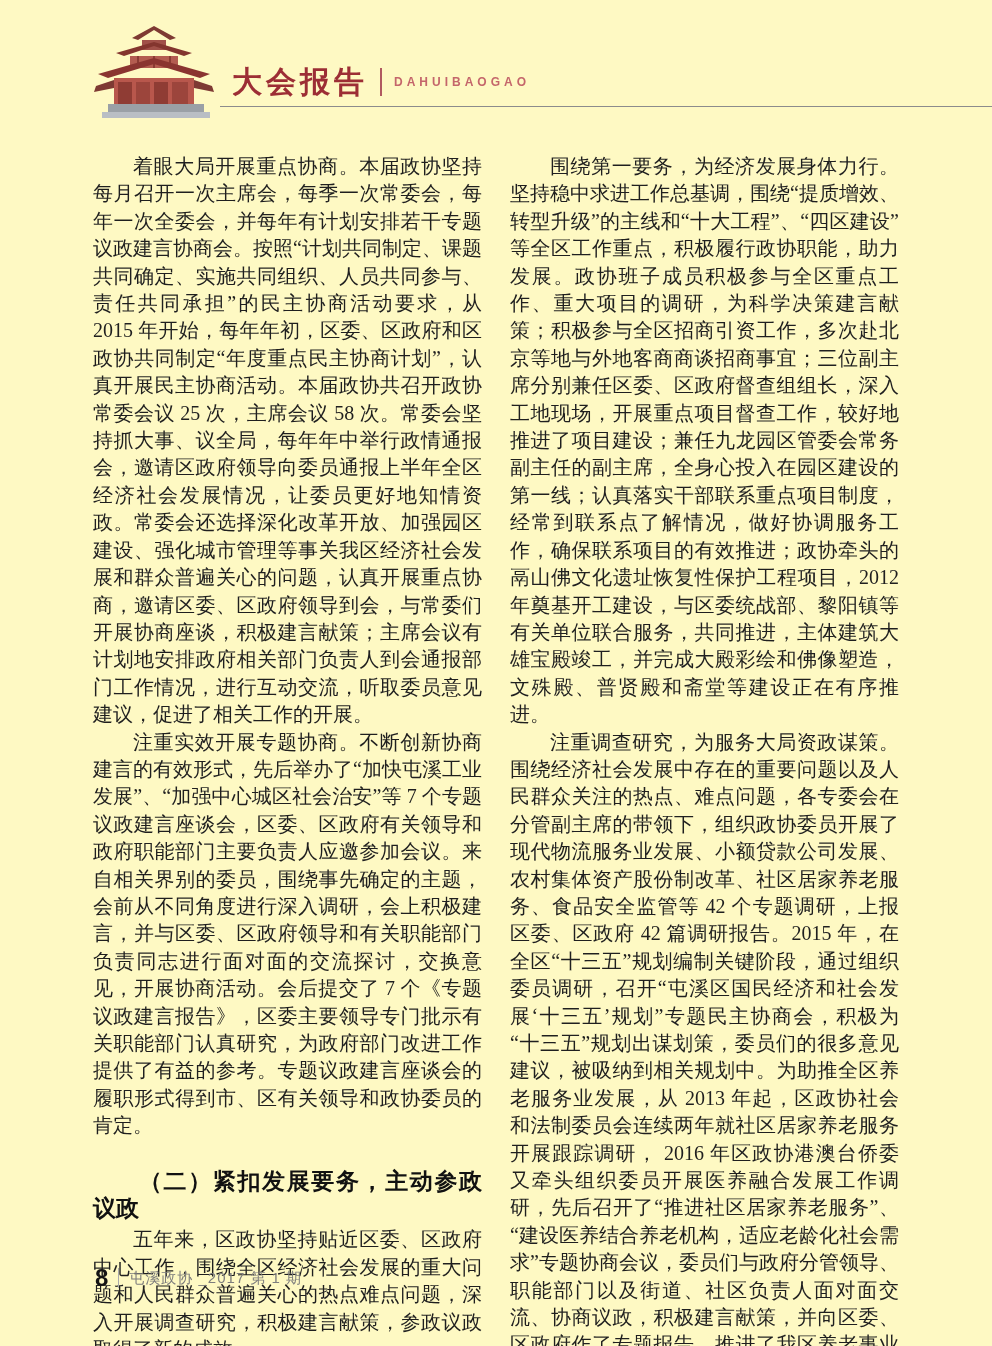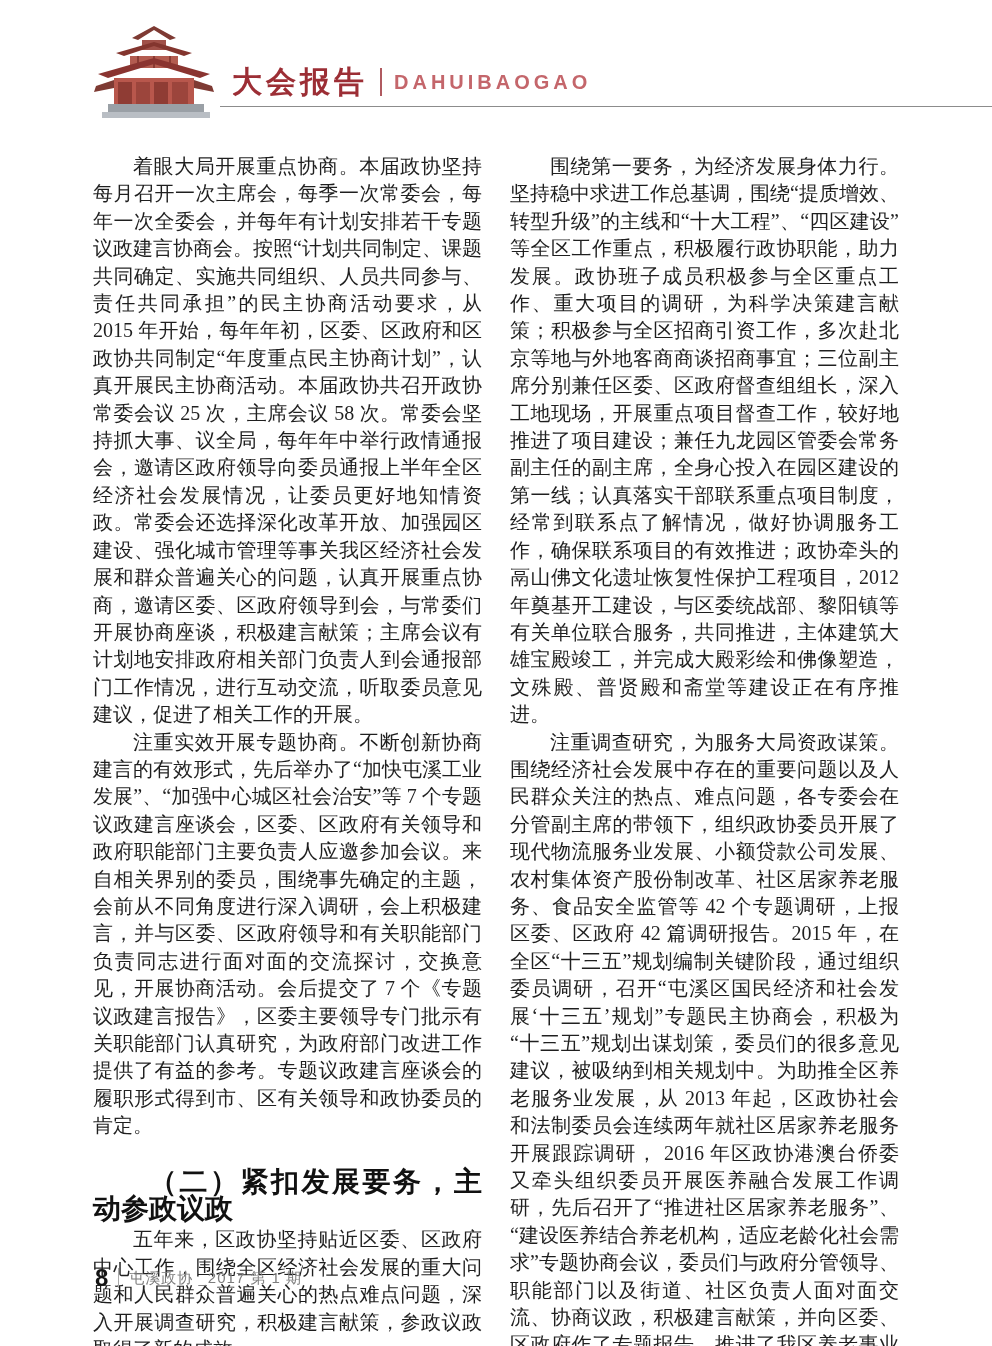--- a/index.html
+++ b/index.html
@@ -1,20 +1,20 @@
 <!DOCTYPE html>
 <html lang="zh"><head>
 <meta charset="utf-8">
 <style>
   html,body{margin:0;padding:0;background:#e8e8e8;}
   .page{
     position:relative;
     width:992px;height:1346px;
     margin:0 auto;
-    background:#ffffff;
+    background:#fef9c3;
     font-family:"Liberation Serif", serif;
     color:#1f1f1f;
     overflow:hidden;
   }
   
   .masthead-wrap{position:absolute;top:0;left:0;right:0;height:130px;}
   .building{
     position:absolute;left:88px;top:26px;width:132px;height:92px;
   }
   .mast-text{
@@ -22,21 +22,21 @@
     display:flex;align-items:center;gap:12px;white-space:nowrap;
   }
   .mast-title{
     font-size:30px;font-weight:bold;letter-spacing:4px;
     font-family:"Liberation Serif", serif;
   }
   .mast-divider{
     display:inline-block;width:2px;height:28px;align-self:center;
   }
   .mast-subtitle{
-    font-size:20px;font-weight:bold;letter-spacing:4px;
+    font-size:12px;font-weight:bold;letter-spacing:4px;
     font-family:"Liberation Sans", sans-serif;
   }
   .header-rule{
     position:absolute;left:220px;right:0;top:106px;height:0;
     border-top:1.5px solid #8c8c8c;
   }
   
   .columns{
     position:absolute;top:153px;left:93px;width:806px;
     display:flex;gap:28px;
@@ -45,21 +45,21 @@
     width:389px;
     font-size:20px;line-height:27.4px;
     text-align:justify;
     text-justify:inter-character;
   }
   .col p{margin:0;text-indent:2em;}
   .col p.no-indent{text-indent:0;}
   .section-heading{
     margin:28px 0 4px 0;
     font-family:"Liberation Sans", sans-serif;
-    font-weight:bold;font-size:28px;
+    font-weight:bold;font-size:23px;
     text-indent:2em;color:#111;
   }
   
   .page-footer{
     position:absolute;left:95px;top:1266px;
     display:flex;align-items:center;gap:10px;
     font-family:"Liberation Sans", sans-serif;
   }
   .pagenum{font-size:24px;font-weight:bold;color:#151515;line-height:24px;}
   .foot-divider{display:inline-block;width:1px;height:20px;background:#aaaaaa;}

